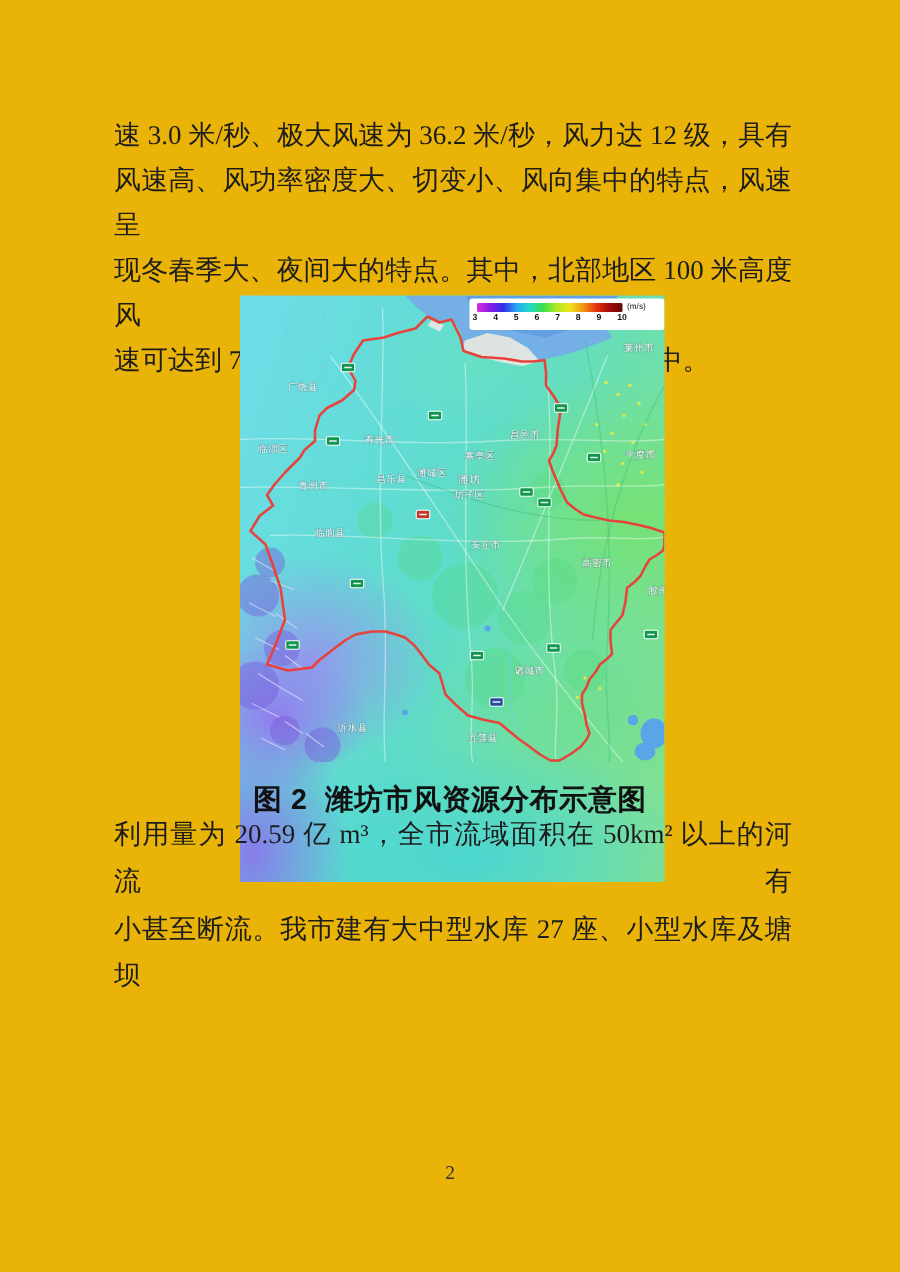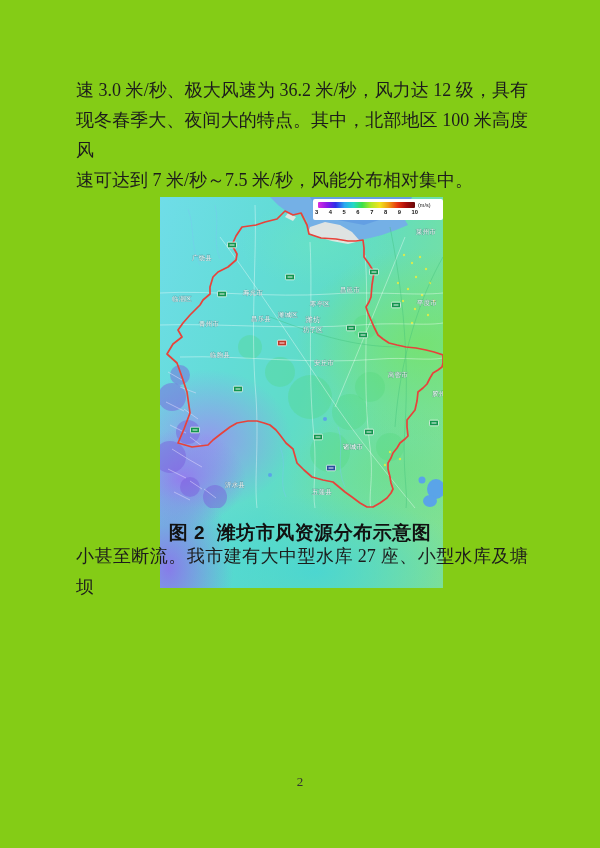--- a/index.html
+++ b/index.html
@@ -1,16 +1,16 @@
 <!DOCTYPE html>
 <html><head>
 <meta charset="utf-8">
 <style>
   html,body{margin:0;padding:0;background:#fff;}
-  .page{position:relative;width:600px;height:848px;background:#84cc16;overflow:hidden;
+  .page{position:relative;width:600px;height:848px;background:#eab308;overflow:hidden;
         font-family:"Liberation Serif","DejaVu Serif",serif;color:#1c1c1c;}
   .para{position:absolute;left:76px;width:452px;}
   .p1{top:75px;}
   .p2{top:541px;}
   .line{font-size:18px;line-height:30px;white-space:nowrap;}
   .p2 .line{line-height:31.4px;}
   .line.fill{white-space:normal;text-align:justify;text-align-last:justify;}
   .line.indent{text-indent:36px;}
 
   
@@ -43,20 +43,21 @@
   .page-number{position:absolute;left:0;top:774px;width:600px;text-align:center;
                font-size:13px;color:#333;}
 </style>
 </head>
 <body>
 
 <div class="page">
 
   <div class="para p1">
       <div class="line fill">速 3.0 米/秒、极大风速为 36.2 米/秒，风力达 12 级，具有</div>
+      <div class="line fill">风速高、风功率密度大、切变小、风向集中的特点，风速呈</div>
       <div class="line fill">现冬春季大、夜间大的特点。其中，北部地区 100 米高度风</div>
       <div class="line">速可达到 7 米/秒～7.5 米/秒，风能分布相对集中。</div>
     </div>
 
   <div class="map">
     <svg class="map-svg" viewBox="0 0 283 311">
 
       <g>
         <polygon fill="#74b0e6" points="110,0 118,8 126,14 133,18 141,15 147,24 150,37 162,41 175,42 188,44 200,43 210,41 222,38 236,33 248,28 242,18 248,8 252,0"></polygon>
         <polygon fill="rgba(70,130,220,0.35)" points="150,0 252,0 246,14 204,28 162,20"></polygon>
@@ -223,17 +224,18 @@
           <span>8</span>
           <span>9</span>
           <span>10</span>
         </div>
     </div>
   </div>
 
   <div class="caption">图 2  潍坊市风资源分布示意图</div>
 
   <div class="para p2">
+      <div class="line fill">利用量为 20.59 亿 m³，全市流域面积在 50km² 以上的河流有</div>
       <div class="line fill">小甚至断流。我市建有大中型水库 27 座、小型水库及塘坝</div>
     </div>
 
   <div class="page-number">2</div>
 </div>
 
 </body></html>

